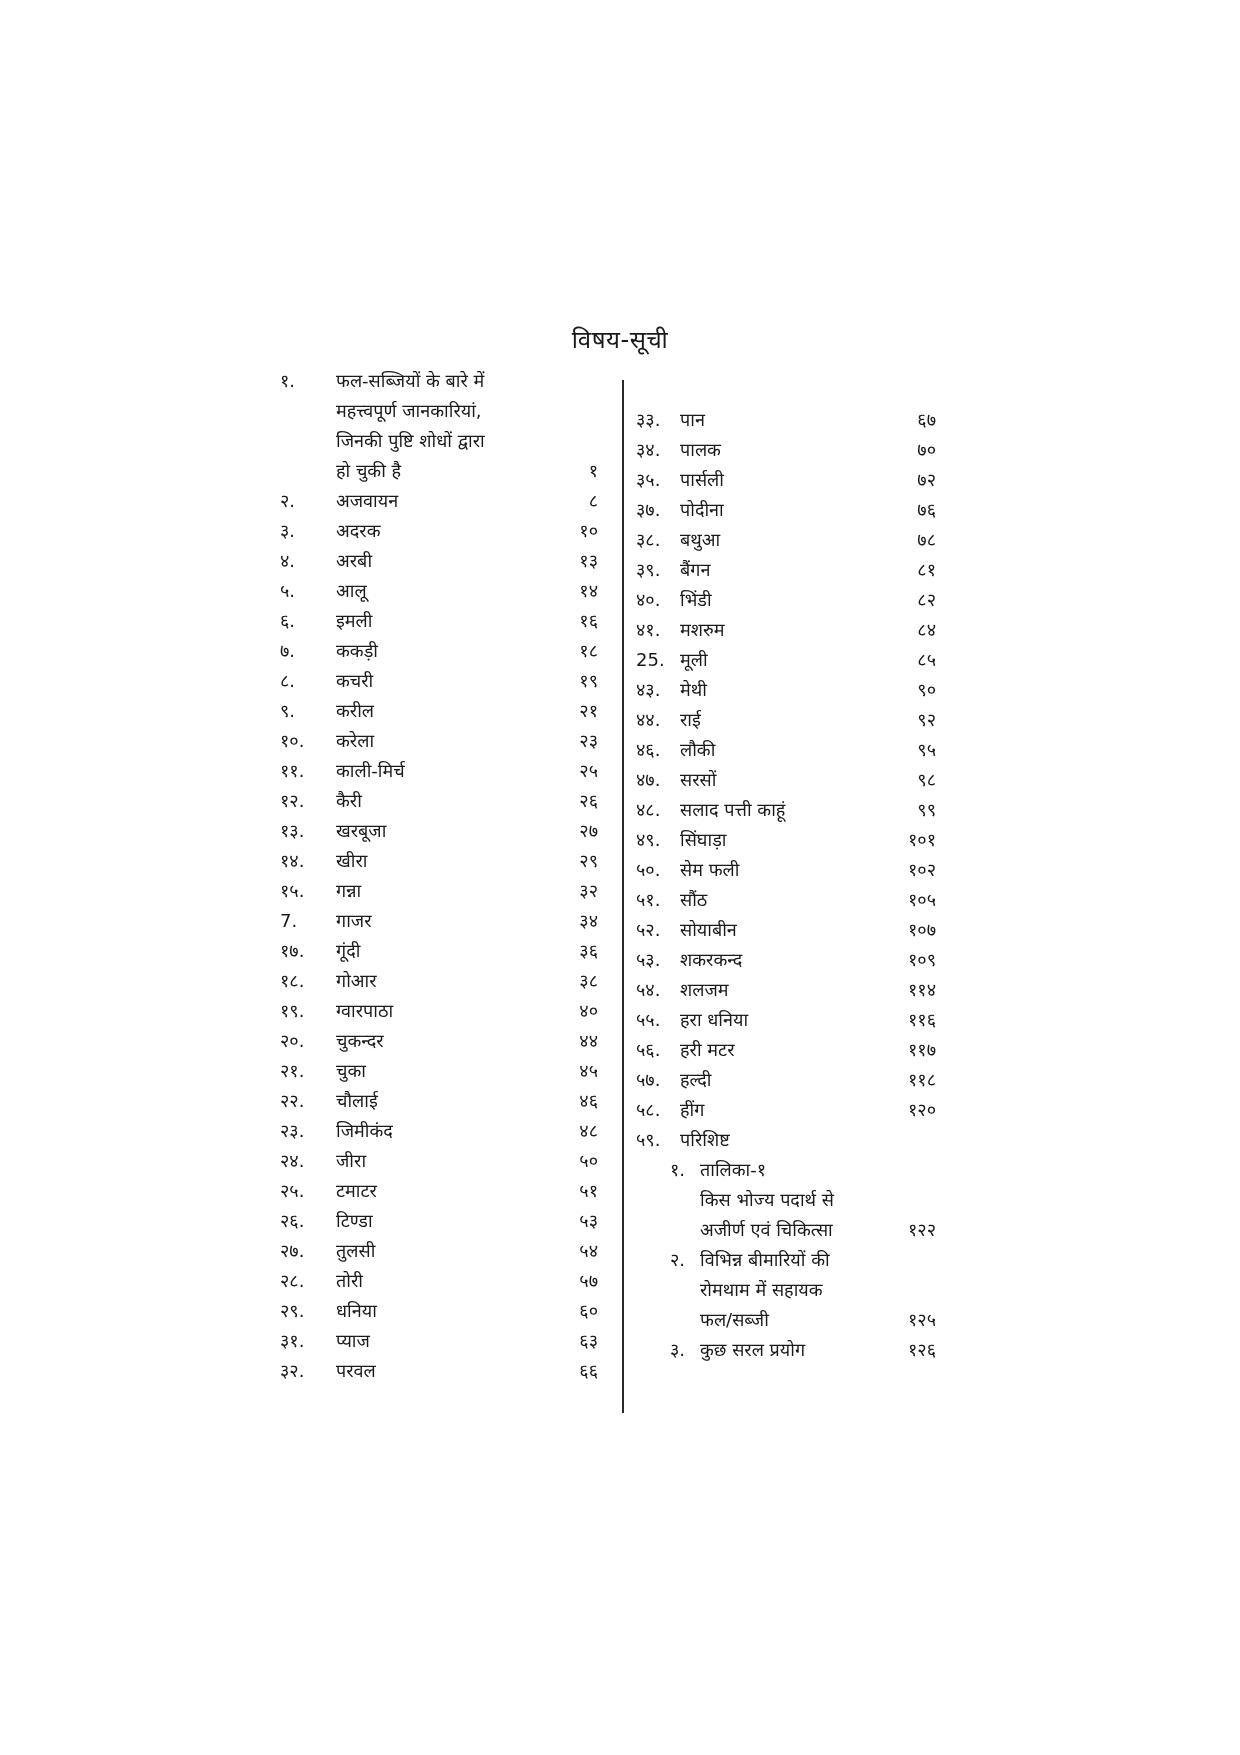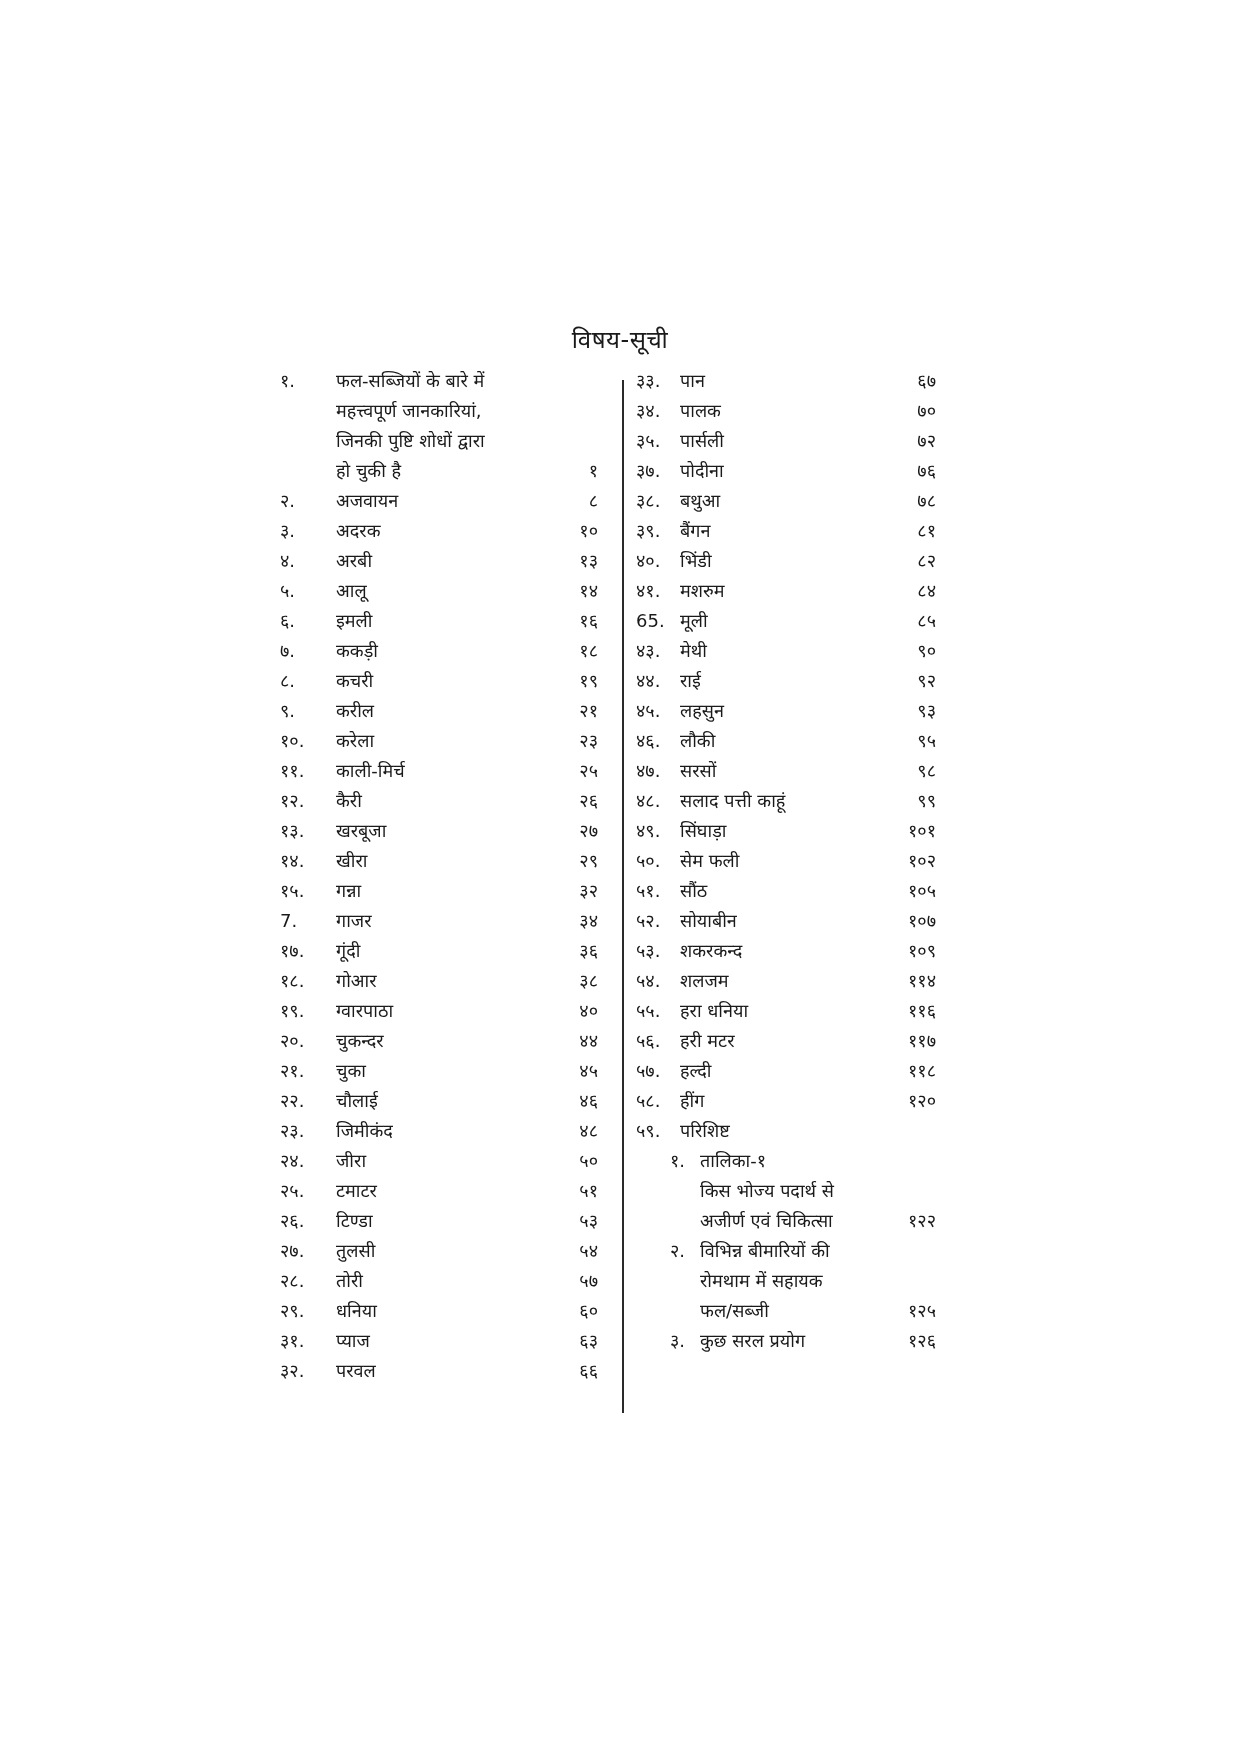--- a/index.html
+++ b/index.html
@@ -2,21 +2,21 @@
 <html><head>
 <meta charset="utf-8">
 <style>
   html, body { margin: 0; padding: 0; background: #ffffff; }
   body { width: 1240px; height: 1755px; position: relative; overflow: hidden;
          font-family: "DejaVu Sans", "Liberation Sans", sans-serif; color: #1a1a1a; }
   .title { position: absolute; top: 322px; left: 0; width: 1240px; text-align: center;
            font-size: 24px; font-weight: normal; letter-spacing: 0.5px; }
   .col { position: absolute; top: 366px; }
   .col-left { left: 280px; width: 318px; }
-  .col-right { left: 636px; width: 300px; }
+  .col-right { left: 636px; width: 300px; margin-top: 39px; }
   .divider { position: absolute; left: 622px; top: 380px; width: 2px; height: 1033px; background: #2a2a2a; }
   .row { position: relative; display: flex; align-items: flex-start; font-size: 18px; line-height: 30px; }
   .num { width: 56px; flex: 0 0 auto; }
   .col-right .num { width: 44px; }
   .text { flex: 1 1 auto; }
   .text .line { display: block; }
   .page { flex: 0 0 auto; width: 60px; text-align: right; align-self: flex-end; }
   .sub { padding-left: 34px; }
   .sub .num { width: 30px; }
 </style>
@@ -299,46 +299,39 @@
       <span class="page">८२</span>
     </div>
     <div class="row">
       <span class="num">४१.</span>
       <span class="text">
         <span class="line">मशरुम</span>
       </span>
       <span class="page">८४</span>
     </div>
     <div class="row">
-      <span class="num">65.</span>
+      <span class="num">25.</span>
       <span class="text">
         <span class="line">मूली</span>
       </span>
       <span class="page">८५</span>
     </div>
     <div class="row">
       <span class="num">४३.</span>
       <span class="text">
         <span class="line">मेथी</span>
       </span>
       <span class="page">९०</span>
     </div>
     <div class="row">
       <span class="num">४४.</span>
       <span class="text">
         <span class="line">राई</span>
       </span>
       <span class="page">९२</span>
-    </div>
-    <div class="row">
-      <span class="num">४५.</span>
-      <span class="text">
-        <span class="line">लहसुन</span>
-      </span>
-      <span class="page">९३</span>
     </div>
     <div class="row">
       <span class="num">४६.</span>
       <span class="text">
         <span class="line">लौकी</span>
       </span>
       <span class="page">९५</span>
     </div>
     <div class="row">
       <span class="num">४७.</span>

